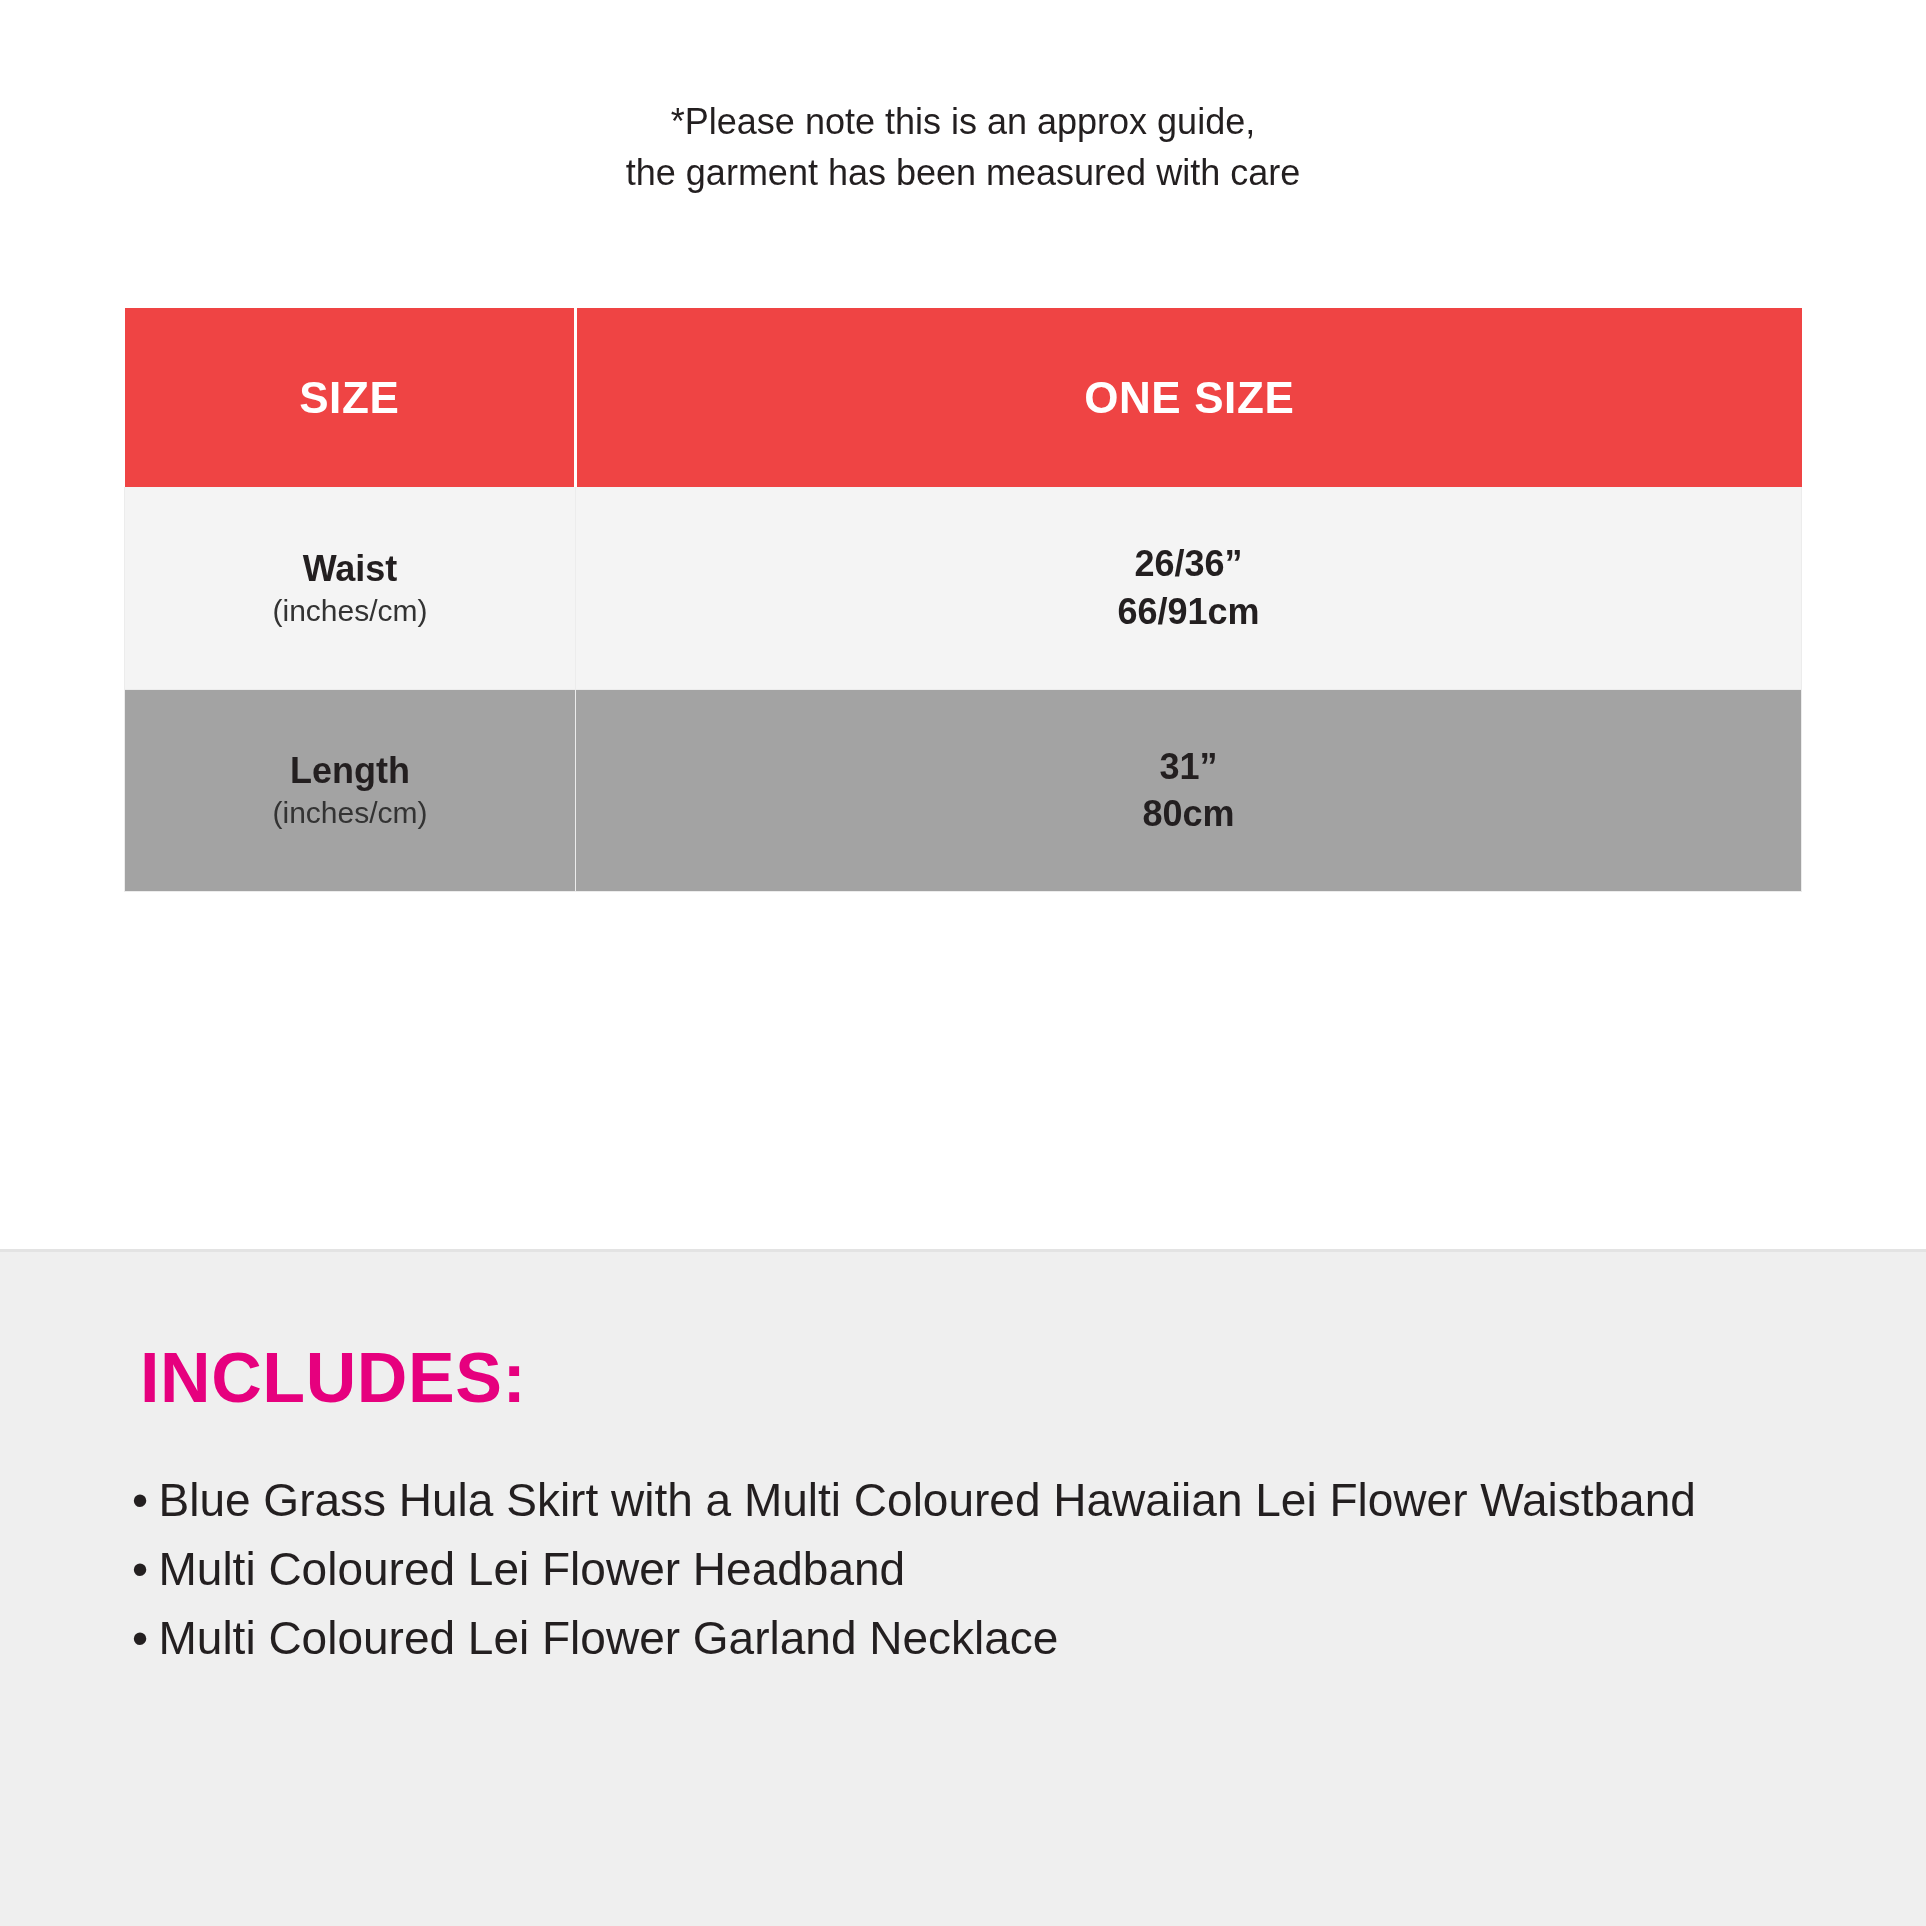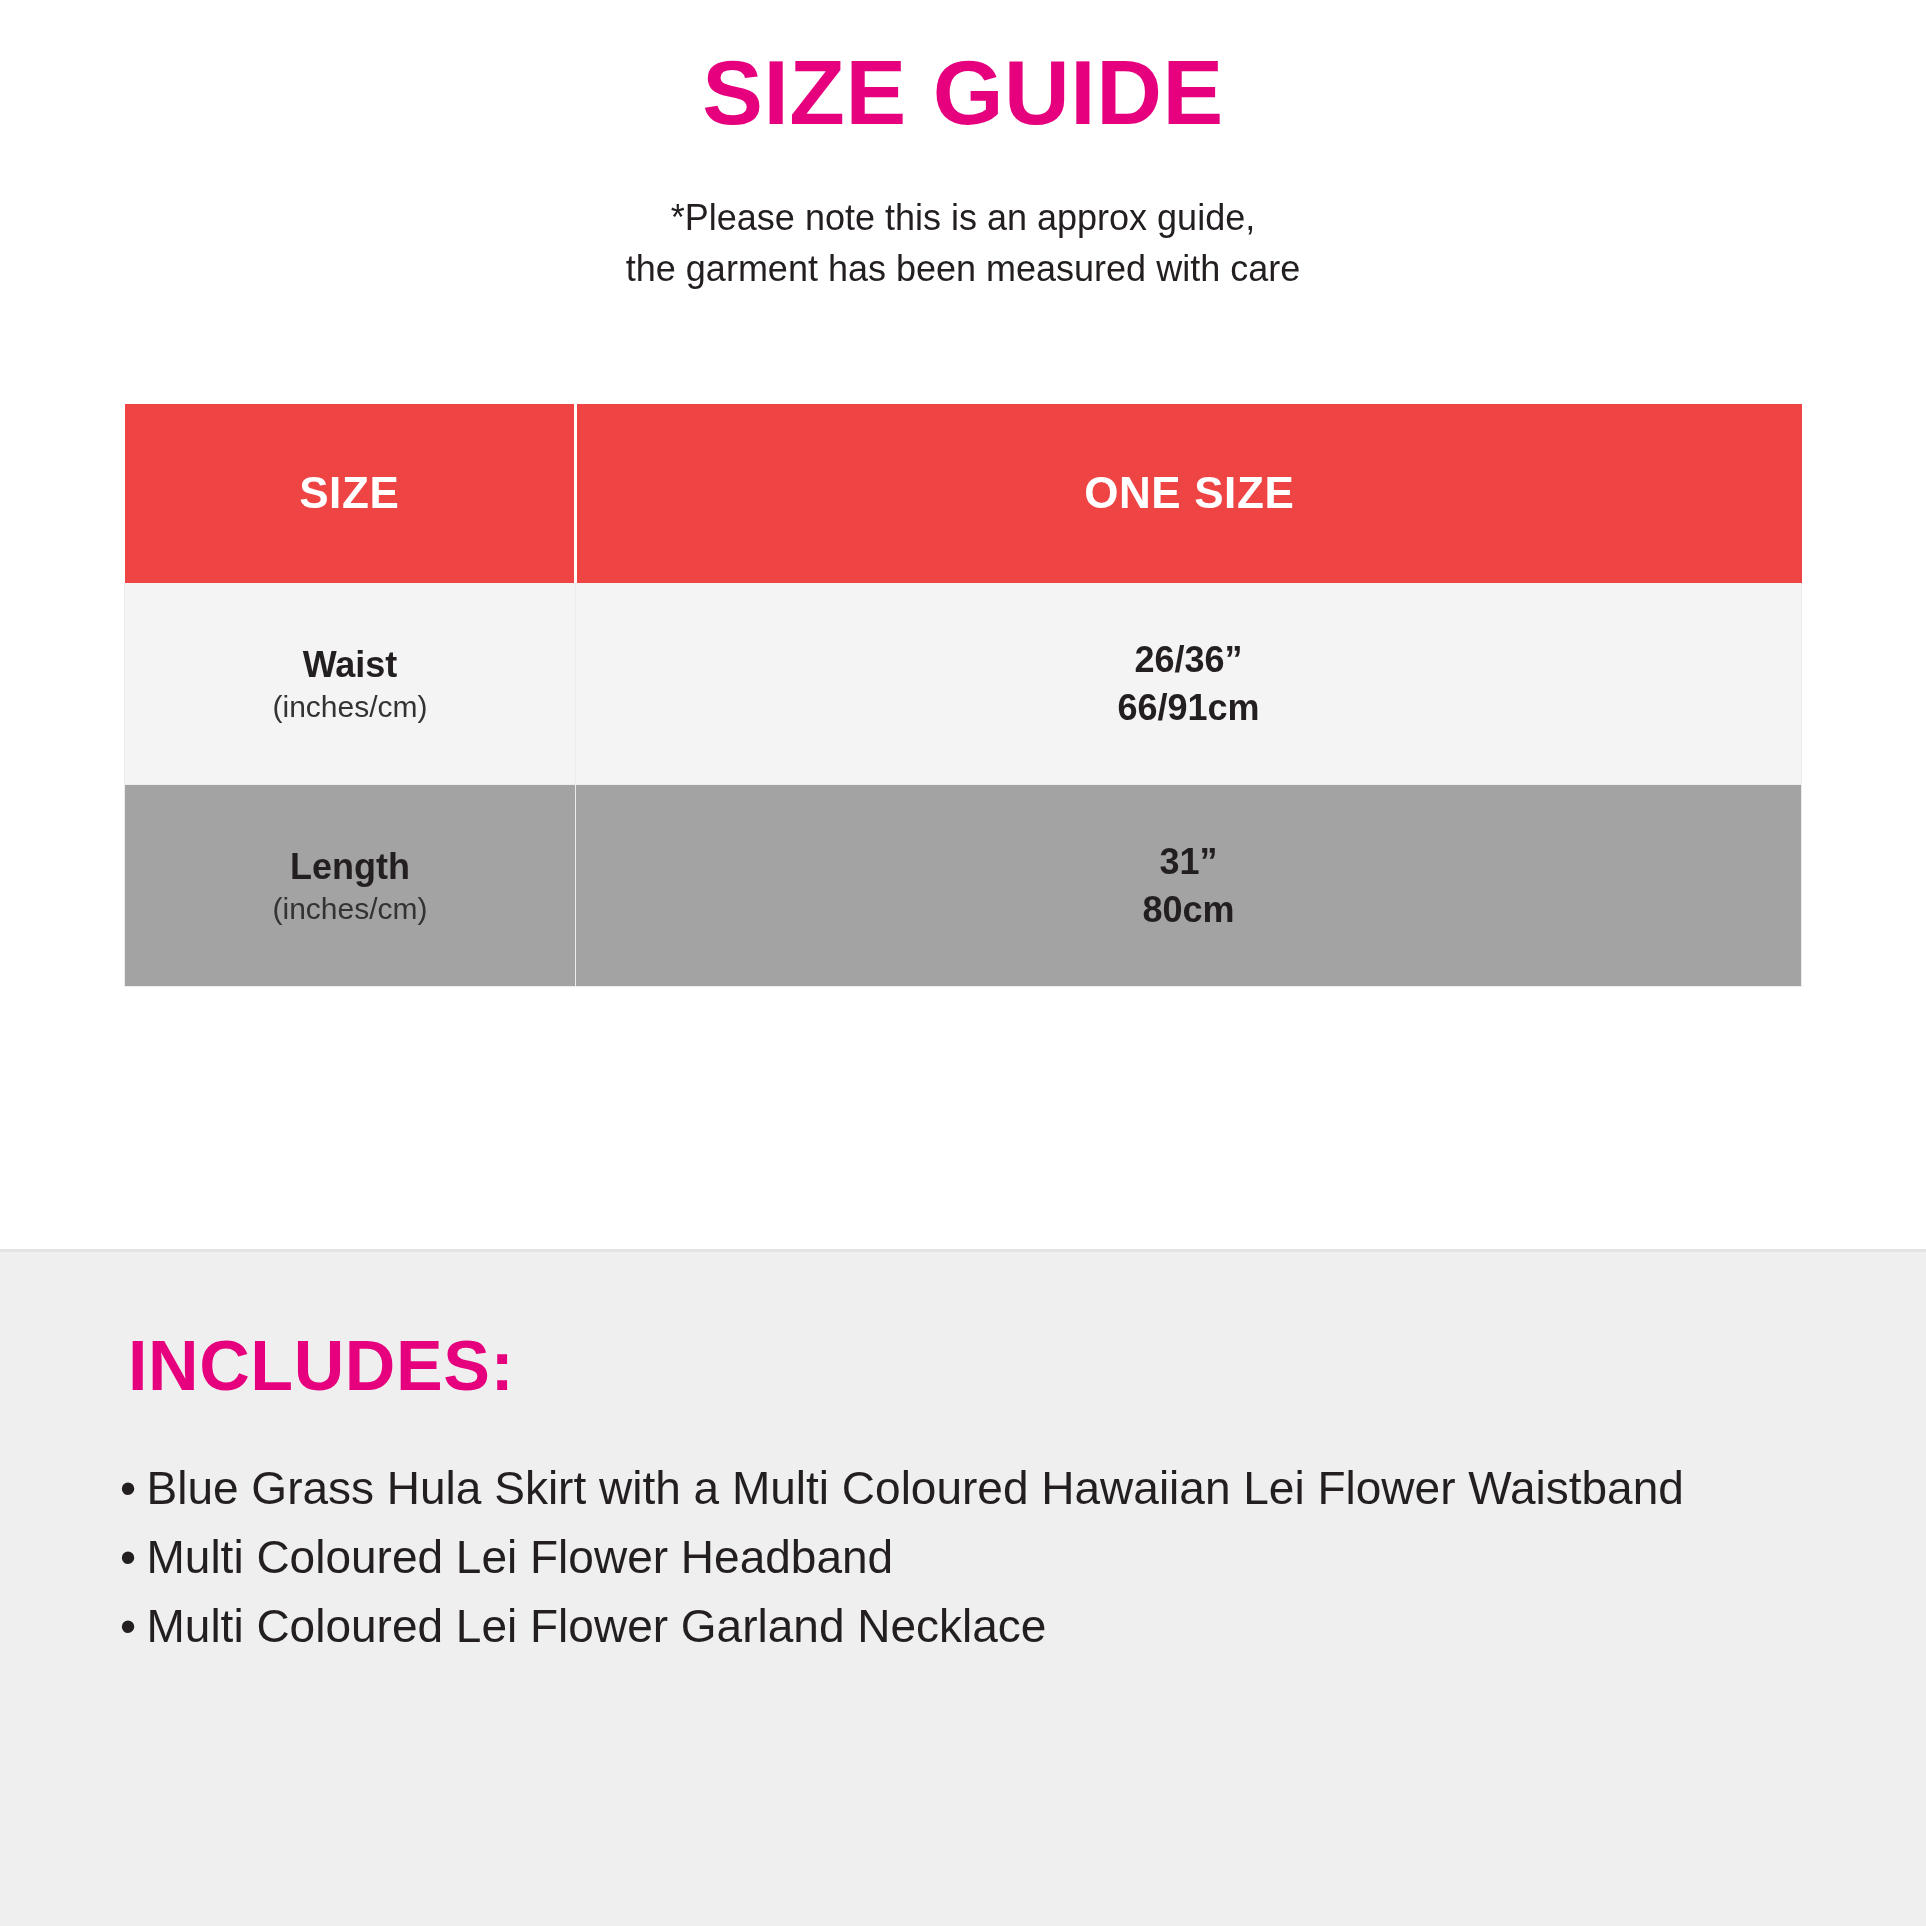--- a/index.html
+++ b/index.html
@@ -109,21 +109,21 @@
 
   
   .bottom-section {
     position: absolute;
     left: 0;
     top: 1249px;
     width: 1926px;
     height: 677px;
     background: #efefef;
     border-top: 3.5px solid #e3e3e3;
-    padding: 0;
+    padding: 12px;
   }
 
   .includes-title {
     color: #e6007e;
     font-size: 70px;
     font-weight: bold;
     letter-spacing: 0.6px;
     margin: 74px 0 0 128px;
   }
 
@@ -139,21 +139,20 @@
     margin: 0 0 3.5px 0;
     white-space: nowrap;
   }
   .bullet { display: inline-block; margin-right: 10.4px; }
 </style>
 </head>
 <body>
 
 <div class="top-section">
 
-  <h1 class="main-title">SIZE GUIDE</h1>
 
   <div class="note">
     <div>*Please note this is an approx guide,</div>
     <div>the garment has been measured with care</div>
   </div>
 
   <div class="table-wrap">
     <table class="size-table">
       <thead>
         <tr>

